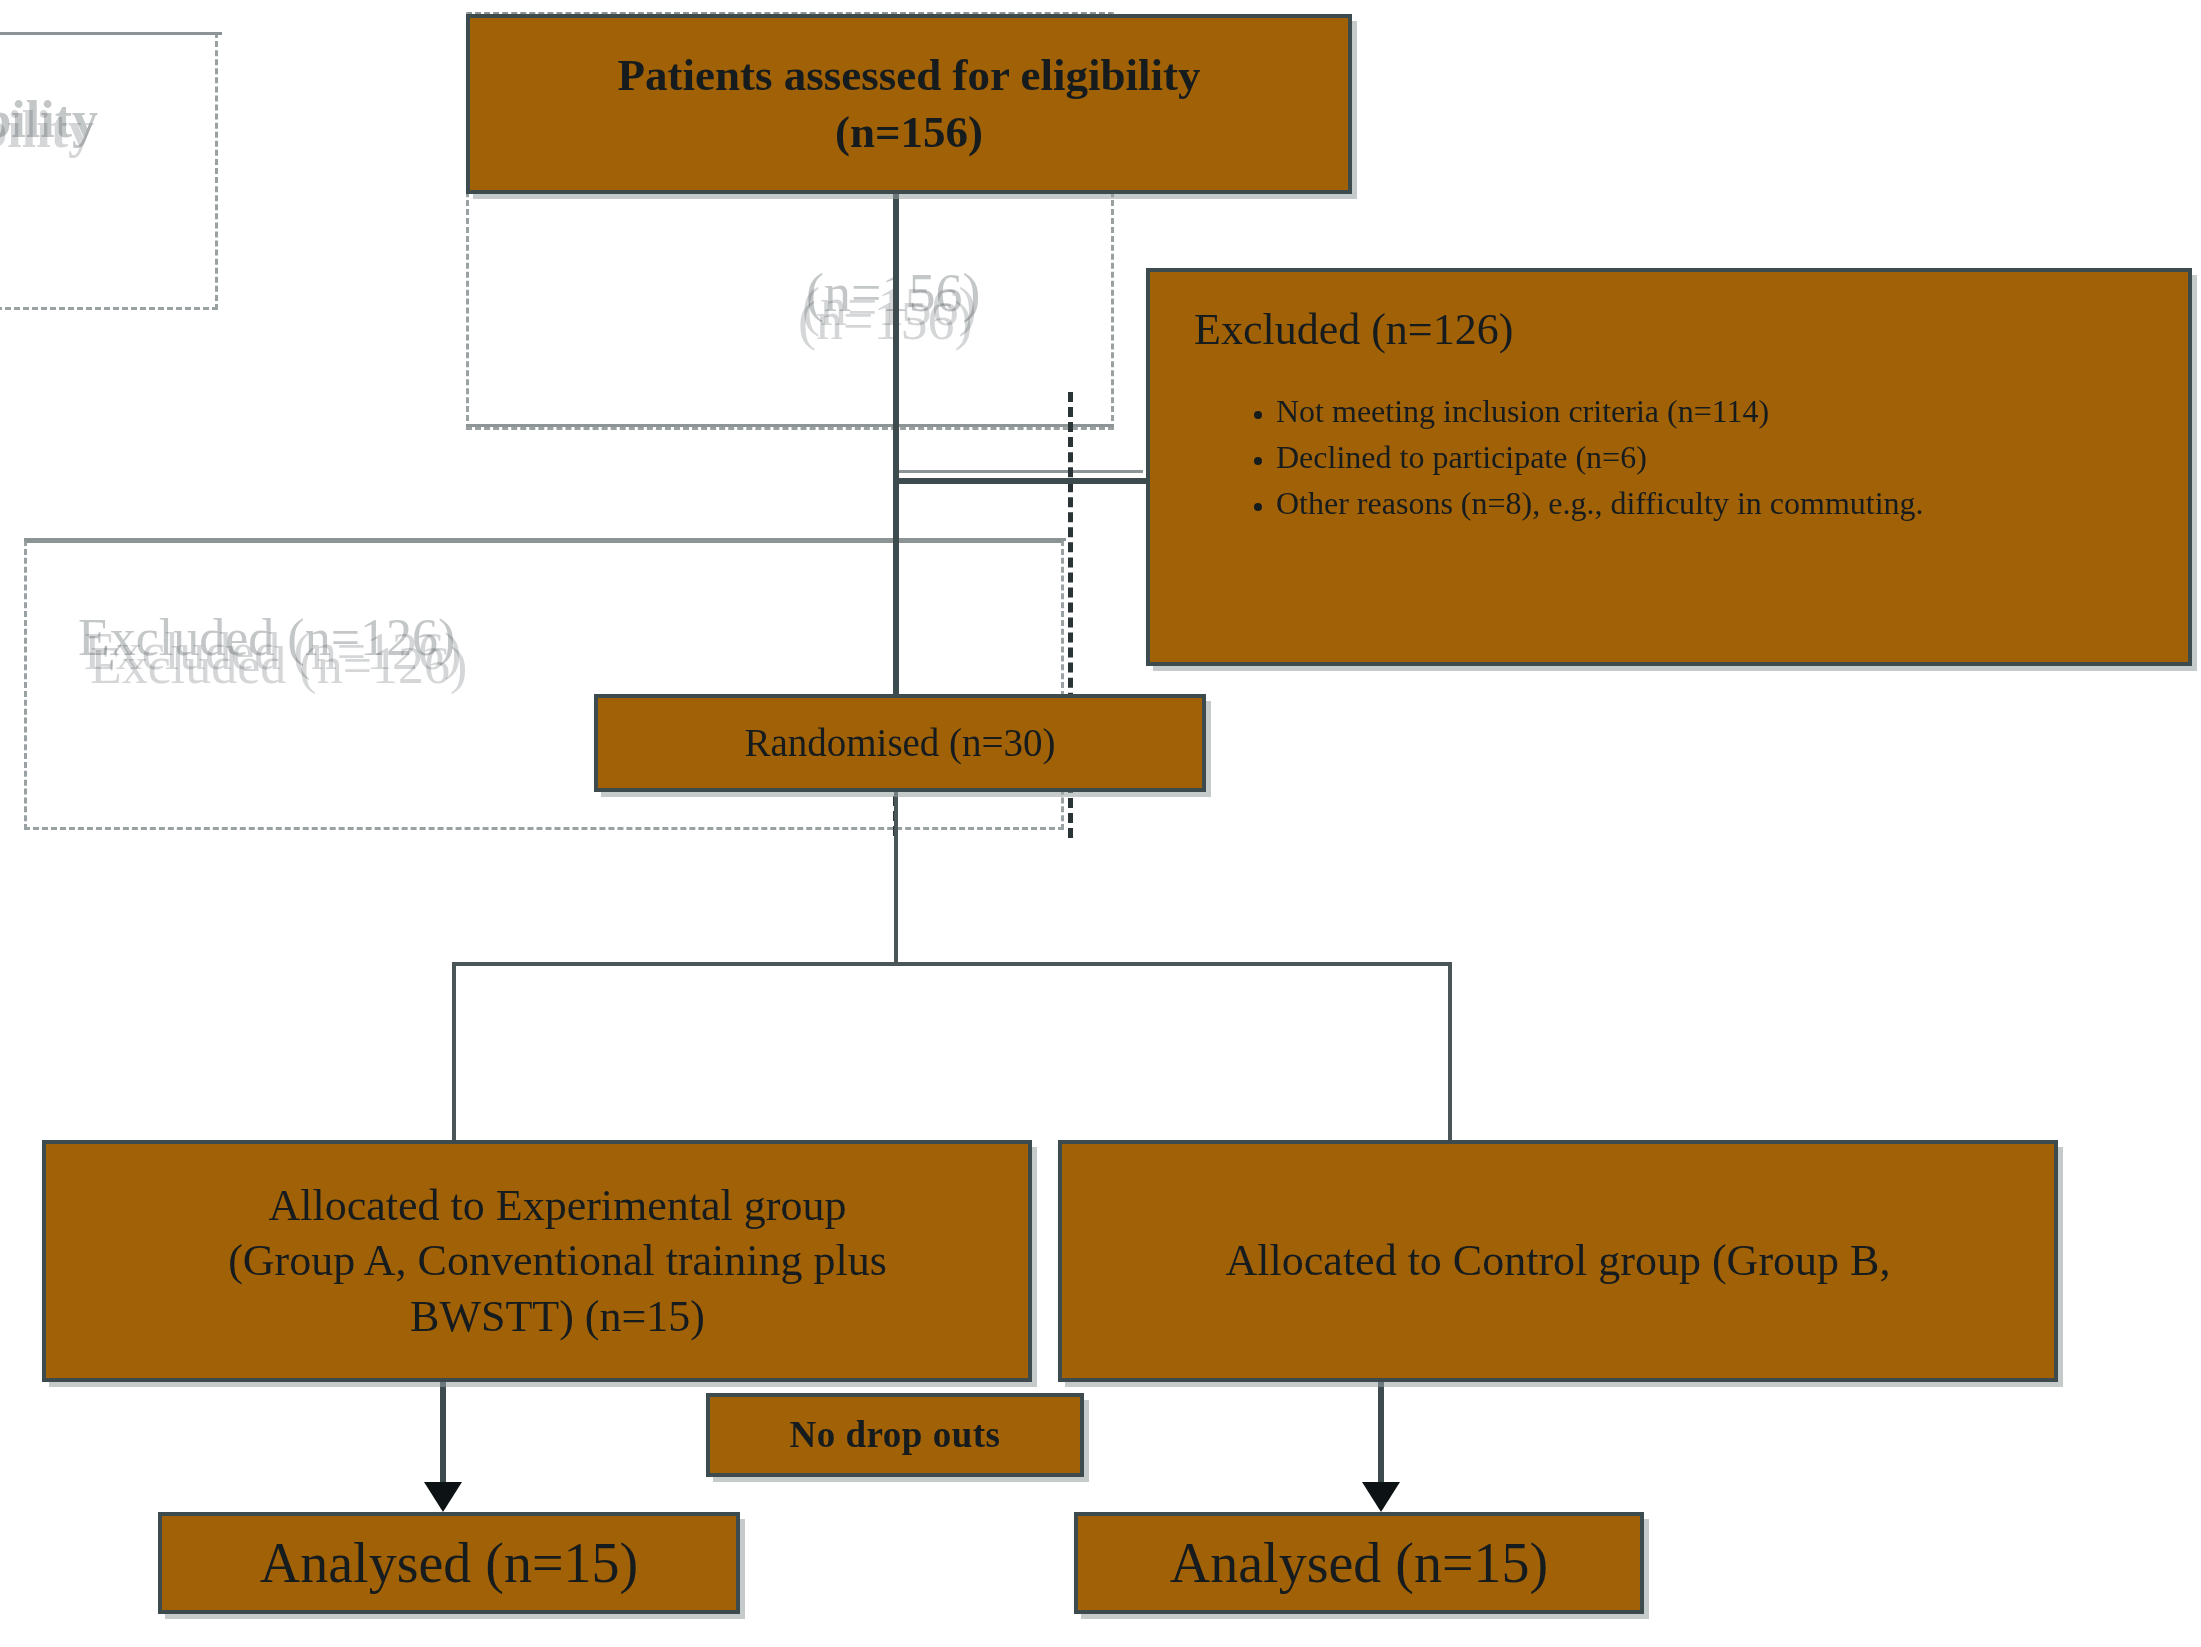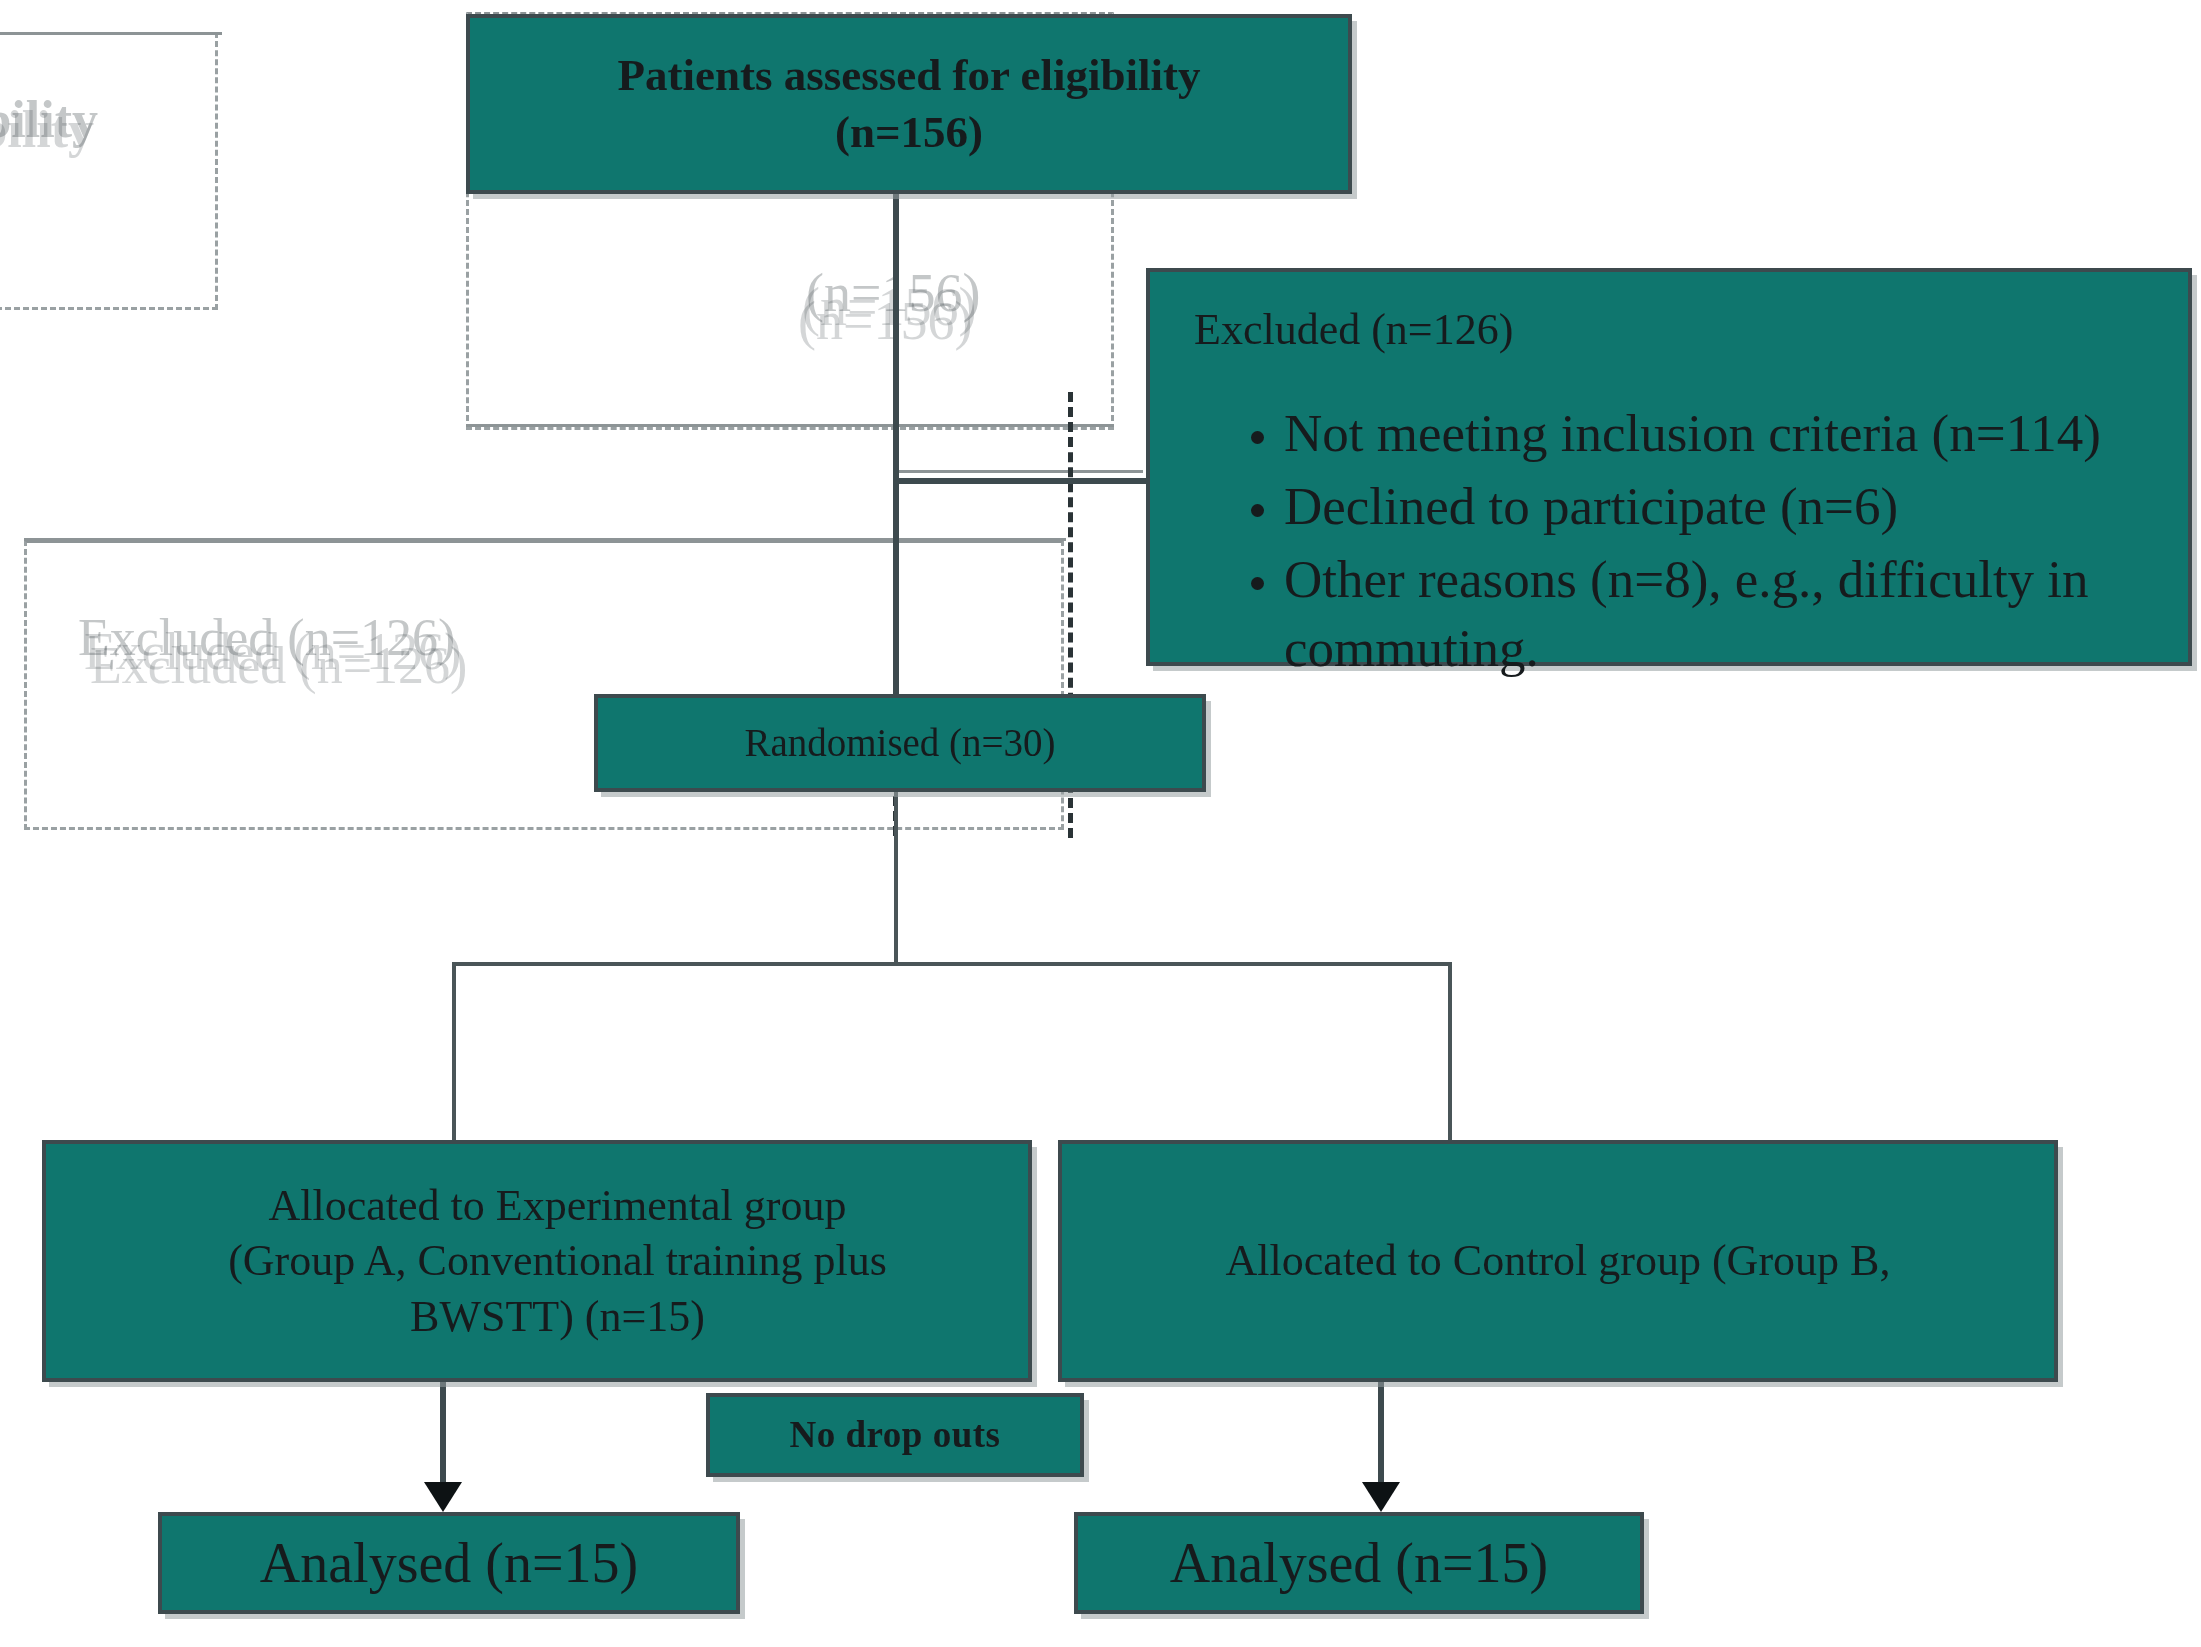--- a/index.html
+++ b/index.html
@@ -14,21 +14,21 @@
     background: #ffffff;
     font-family: "Liberation Serif", "DejaVu Serif", serif;
     color: #161b1d;
     overflow: hidden;
   }
 
   
   .box {
     position: absolute;
     box-sizing: border-box;
-    background: #0f766e;
+    background: #a16207;
     border: 4px solid #3d4a4e;
     display: flex;
     align-items: center;
     justify-content: center;
     text-align: center;
     line-height: 1.26;
     z-index: 6;
   }
   .box .txt { width: 100%; padding: 0 14px; }
 
@@ -93,21 +93,21 @@
   .t-analysed { font-size: 56px; }
 
   .excluded-box {
     align-items: flex-start;
     justify-content: flex-start;
     text-align: left;
     padding: 24px 30px 20px 40px;
     flex-direction: column;
   }
   .excl-title { font-size: 44px; margin: 6px 0 26px 4px; }
-  .excl-list  { margin: 16px; padding-left: 78px; font-size: 53px; line-height: 1.30; }
+  .excl-list  { margin: 8px; padding-left: 78px; font-size: 32px; line-height: 1.30; }
   .excl-list li { margin-bottom: 4px; }
   .excl-list li::marker { font-size: 0.82em; }
 </style>
 </head>
 <body>
 
 <div id="canvas">
 
   <div class="ghostbox" style="left:-40px; top:32px; width:258px; height:278px;"></div>
 

